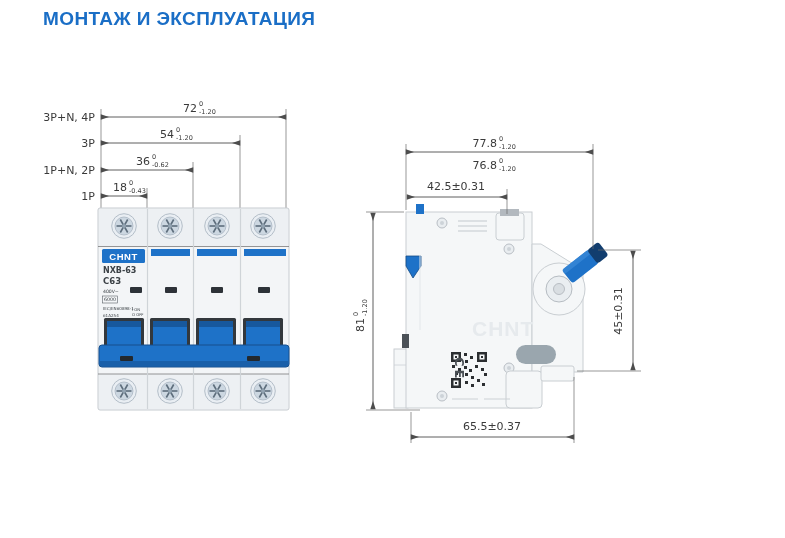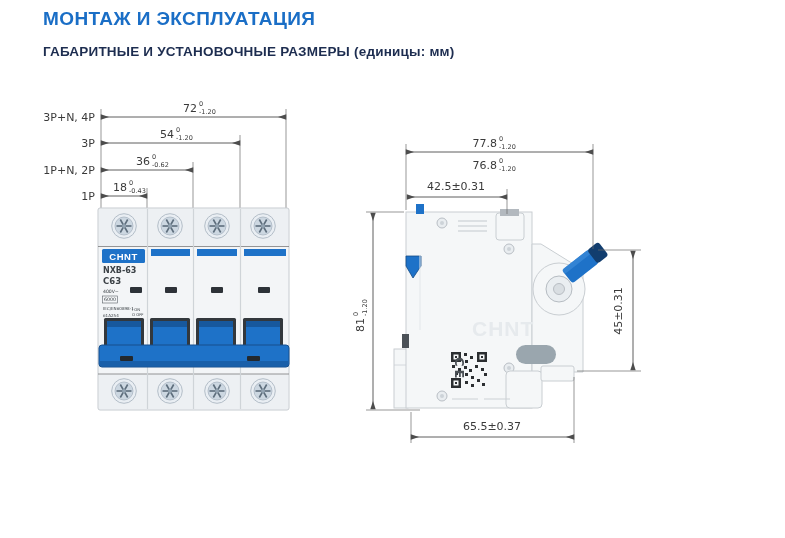--- a/index.html
+++ b/index.html
@@ -17,21 +17,20 @@
   .cfgtxt{font-family:"DejaVu Sans","Liberation Sans",sans-serif;fill:#3a3a3a;font-size:11px;}
   .body-fill{fill:#f3f5f7;stroke:#c6cbd0;stroke-width:1;}
   .body-fill2{fill:#f5f7f8;stroke:#c9ced2;stroke-width:1;}
   .tinytxt{font-family:"DejaVu Sans","Liberation Sans",sans-serif;fill:#3c4247;}
 </style>
 </head>
 <body>
 
 <div id="page">
   <div class="title">МОНТАЖ И ЭКСПЛУАТАЦИЯ</div>
-  <div class="subtitle">ГАБАРИТНЫЕ И УСТАНОВОЧНЫЕ РАЗМЕРЫ (единицы: мм)</div>
 
   <svg width="785" height="538" viewBox="0 0 785 538">
     <defs>
       <marker id="arrow" viewBox="0 0 10 8" refX="9.3" refY="4" markerWidth="10" markerHeight="8" orient="auto-start-reverse">
         <path d="M0.4,4 L9.6,1 L9.6,7 Z" fill="#4d4d4d"></path>
       </marker>
       <symbol id="screw" viewBox="-14 -14 28 28">
         <circle cx="0" cy="0" r="12.3" fill="#e9eef3" stroke="#b4bec8" stroke-width="1"></circle>
         <circle cx="0" cy="0" r="9" fill="#ccd7e1" stroke="#a9b5c1" stroke-width="0.8"></circle>
         <line x1="-7.5" y1="0" x2="7.5" y2="0" stroke="#5d6d7c" stroke-width="1.6"></line>

